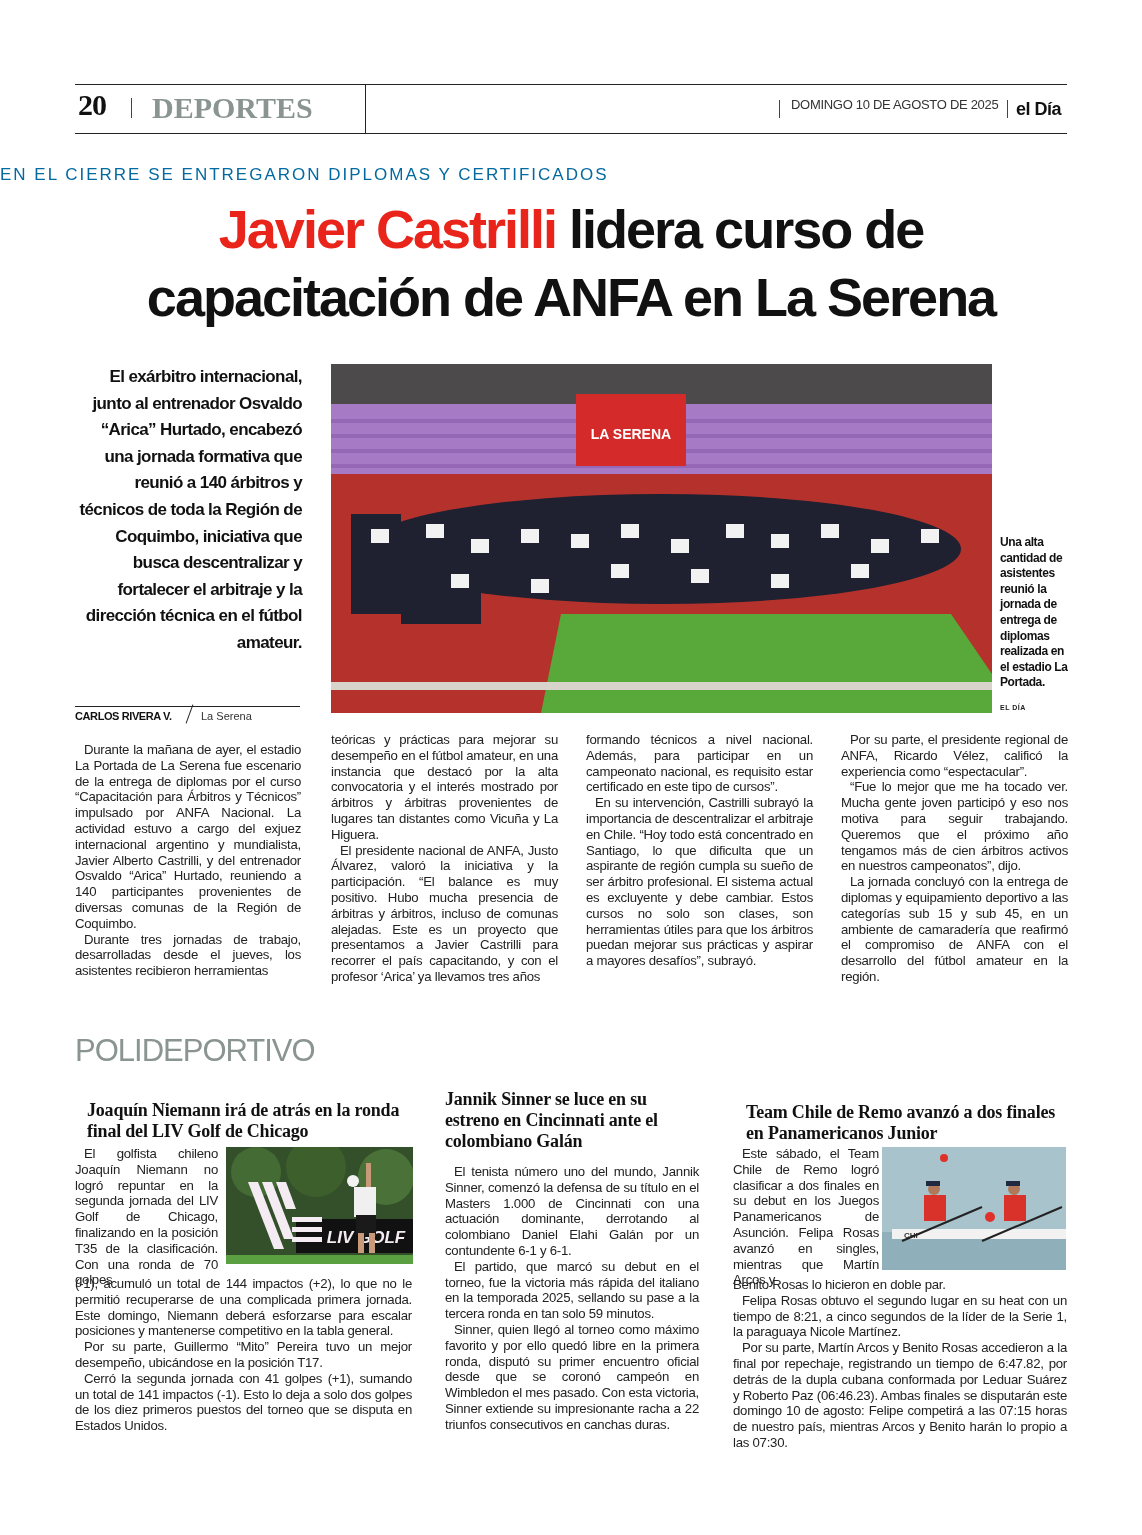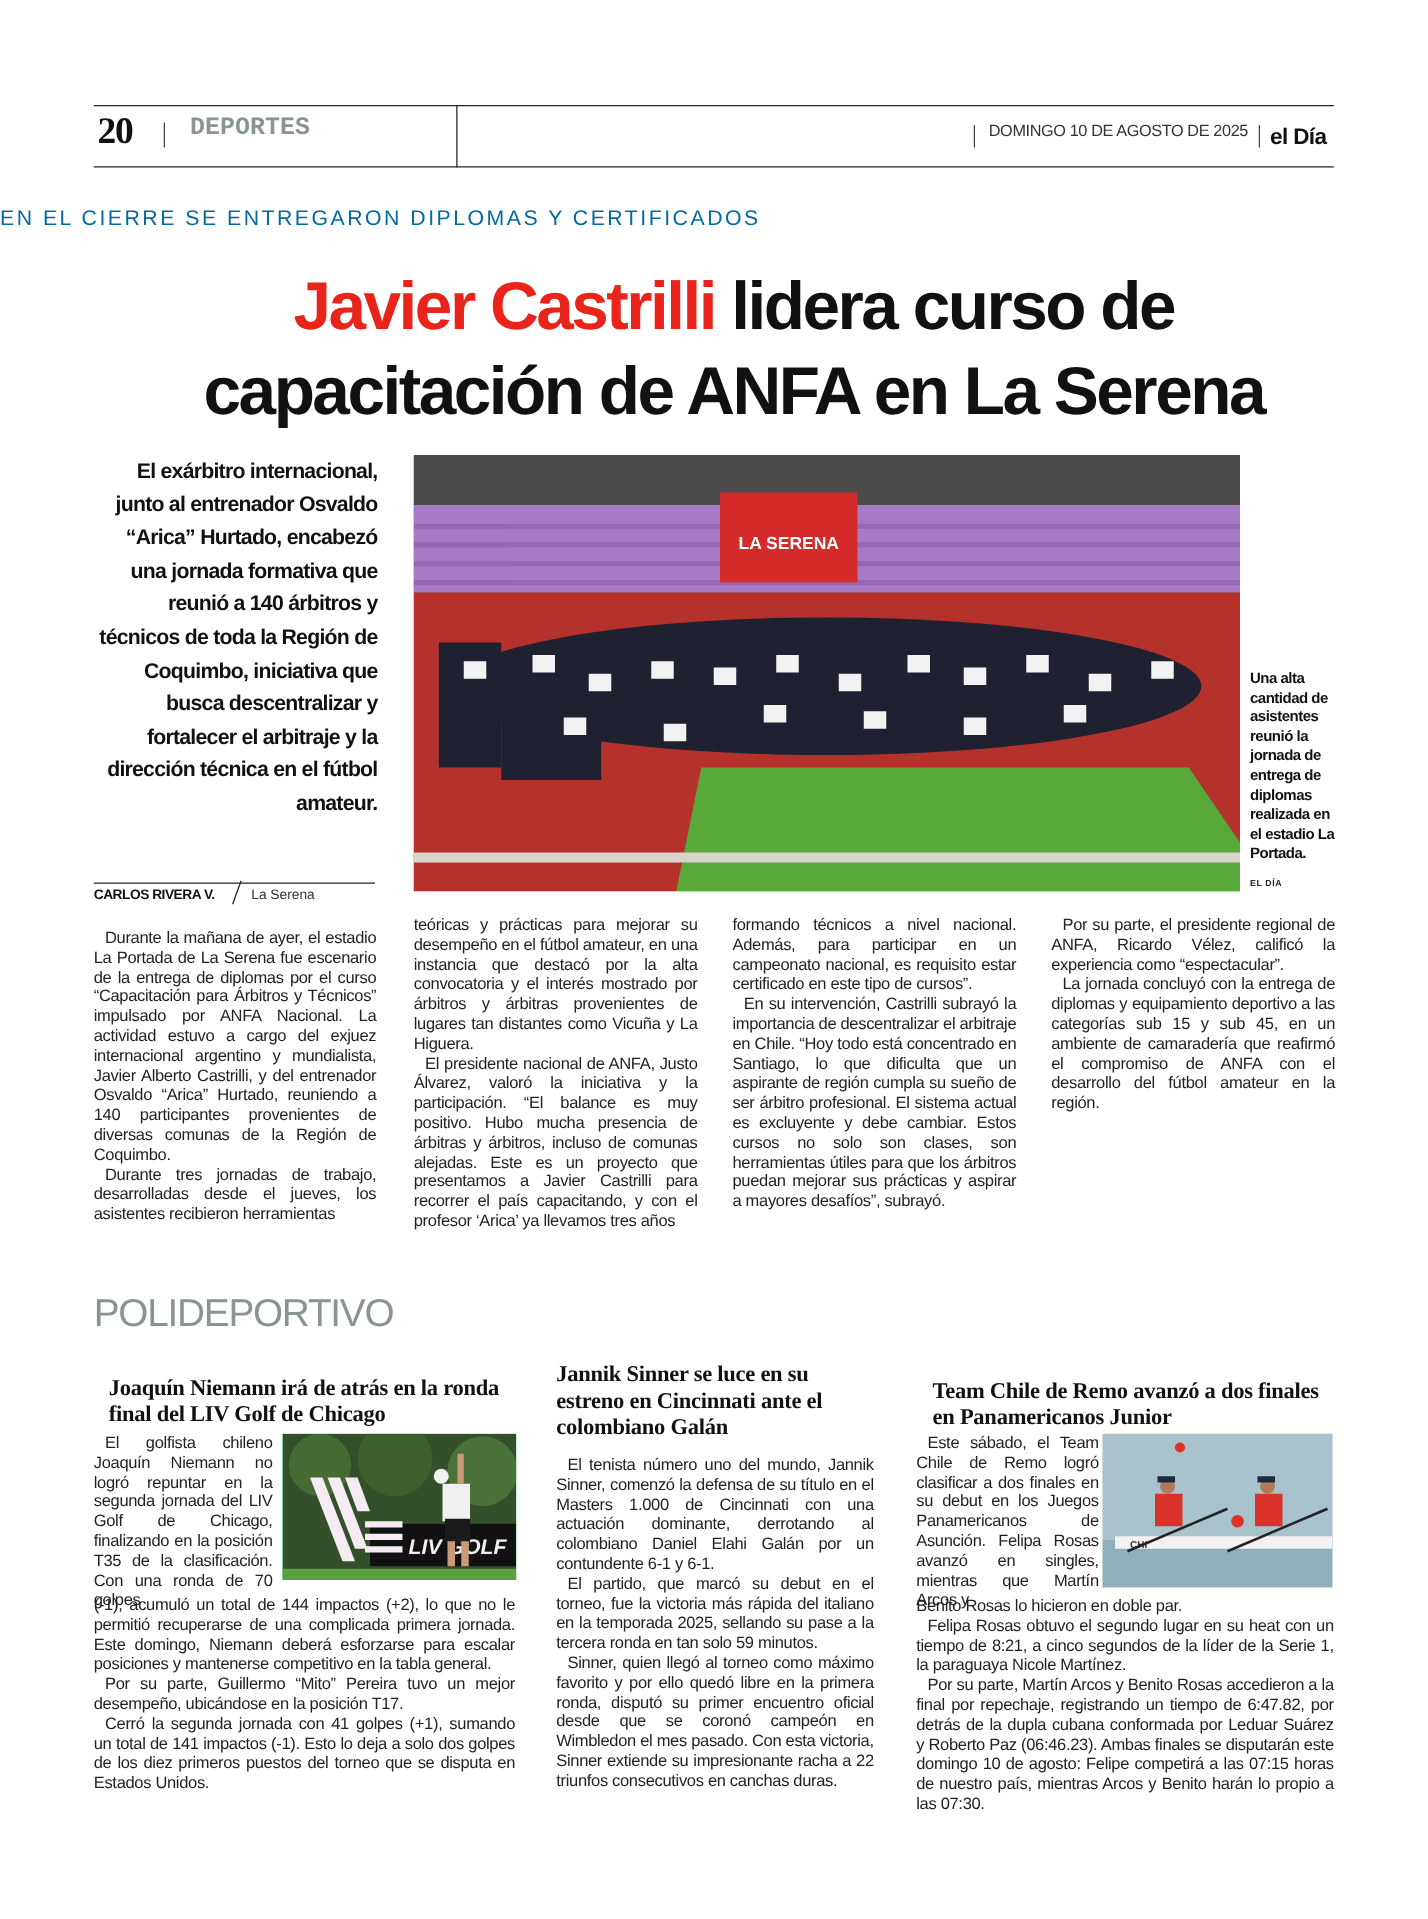--- a/index.html
+++ b/index.html
@@ -5,21 +5,21 @@
   html, body { margin:0; padding:0; background:#ffffff; }
   body { width:1142px; height:1535px; position:relative; overflow:hidden; color:#1a1a1a; font-family:"Liberation Sans", sans-serif; }
   .abs { position:absolute; }
 
   
   .hdr-top { left:75px; top:84px; width:992px; height:1px; background:#222; }
   .hdr-bot { left:75px; top:133px; width:992px; height:1px; background:#222; }
   .hdr-vline { left:365px; top:84px; width:1px; height:50px; background:#222; }
   .page-num { left:78px; top:88px; font-family:"Liberation Serif", serif; font-size:30px; font-weight:bold; color:#111; letter-spacing:-1px; }
   .sep1 { left:131px; top:98px; width:1px; height:20px; background:#444; }
-  .section { left:152px; top:91px; font-family:Liberation Mono, monospace; font-size:20px; font-weight:900; color:#8a9591; letter-spacing:0px; transform:scaleX(1.0); }
+  .section { left:152px; top:91px; font-family:Liberation Serif, serif; font-size:30px; font-weight:900; color:#8a9591; letter-spacing:0px; transform:scaleX(1.0); }
   .sep2 { left:779px; top:100px; width:1px; height:18px; background:#444; }
   .date { left:791px; top:97px; font-size:13px; color:#333; letter-spacing:-0.3px; }
   .sep3 { left:1007px; top:100px; width:1px; height:18px; background:#444; }
   .brand { left:1016px; top:99px; font-size:18px; font-weight:bold; color:#111; letter-spacing:-0.5px; }
 
   
   .kicker { left:0; width:1142px; top:165px; text-align:left; font-size:17px; letter-spacing:2px; color:#0369a1; }
   .title { left:75px; width:992px; top:195px; text-align:center; font-family:"Liberation Sans", sans-serif; font-weight:bold; font-size:54px; line-height:68px; color:#111; letter-spacing:-2px; }
   .title .red { color:#e8241b; }
 
@@ -68,21 +68,21 @@
 <div class="abs hdr-vline"></div>
 <div class="abs page-num">20</div>
 <div class="abs sep1"></div>
 <div class="abs section">DEPORTES</div>
 <div class="abs sep2"></div>
 <div class="abs date">DOMINGO 10 DE AGOSTO DE 2025</div>
 <div class="abs sep3"></div>
 <div class="abs brand">el Día</div>
 
 <div class="abs kicker">EN EL CIERRE SE ENTREGARON DIPLOMAS Y CERTIFICADOS</div>
-<h1 class="abs title" style="margin:16px">
+<h1 class="abs title" style="margin:0">
   <span class="red">Javier Castrilli</span><span> lidera curso de</span><br>
   <span>capacitación de ANFA en La Serena</span>
 </h1>
 
 <div class="abs lead">El exárbitro internacional, junto al entrenador Osvaldo “Arica” Hurtado, encabezó una jornada formativa que reunió a 140 árbitros y técnicos de toda la Región de Coquimbo, iniciativa que busca descentralizar y fortalecer el arbitraje y la dirección técnica en el fútbol amateur.</div>
 
 <div class="abs byline-rule"></div>
 <div class="abs author">CARLOS RIVERA V.</div>
 <div class="abs slash"></div>
 <div class="abs place">La Serena</div>
@@ -141,20 +141,21 @@
 <div class="abs col c2">
   <p style="text-indent:0">teóricas y prácticas para mejorar su desempeño en el fútbol amateur, en una instancia que destacó por la alta convocatoria y el interés mostrado por árbitros y árbitras provenientes de lugares tan distantes como Vicuña y La Higuera.</p>
   <p>El presidente nacional de ANFA, Justo Álvarez, valoró la iniciativa y la participación. “El balance es muy positivo. Hubo mucha presencia de árbitras y árbitros, incluso de comunas alejadas. Este es un proyecto que presentamos a Javier Castrilli para recorrer el país capacitando, y con el profesor ‘Arica’ ya llevamos tres años</p>
 </div>
 <div class="abs col c3">
   <p style="text-indent:0">formando técnicos a nivel nacional. Además, para participar en un campeonato nacional, es requisito estar certificado en este tipo de cursos”.</p>
   <p>En su intervención, Castrilli subrayó la importancia de descentralizar el arbitraje en Chile. “Hoy todo está concentrado en Santiago, lo que dificulta que un aspirante de región cumpla su sueño de ser árbitro profesional. El sistema actual es excluyente y debe cambiar. Estos cursos no solo son clases, son herramientas útiles para que los árbitros puedan mejorar sus prácticas y aspirar a mayores desafíos”, subrayó.</p>
 </div>
 <div class="abs col c4">
   <p>Por su parte, el presidente regional de ANFA, Ricardo Vélez, calificó la experiencia como “espectacular”.</p>
+  <p>“Fue lo mejor que me ha tocado ver. Mucha gente joven participó y eso nos motiva para seguir trabajando. Queremos que el próximo año tengamos más de cien árbitros activos en nuestros campeonatos”, dijo.</p>
   <p>La jornada concluyó con la entrega de diplomas y equipamiento deportivo a las categorías sub 15 y sub 45, en un ambiente de camaradería que reafirmó el compromiso de ANFA con el desarrollo del fútbol amateur en la región.</p>
 </div>
 
 <div class="abs poli">POLIDEPORTIVO</div>
 
 <h2 class="abs h2 h2a" style="margin:12px">Joaquín Niemann irá de atrás en la ronda final del LIV Golf de Chicago</h2>
 <h2 class="abs h2 h2b" style="margin:0">Jannik Sinner se luce en su estreno en Cincinnati ante el colombiano Galán</h2>
 <h2 class="abs h2 h2c" style="margin:13px">Team Chile de Remo avanzó a dos finales en Panamericanos Junior</h2>
 
 <div class="abs golf-img">

